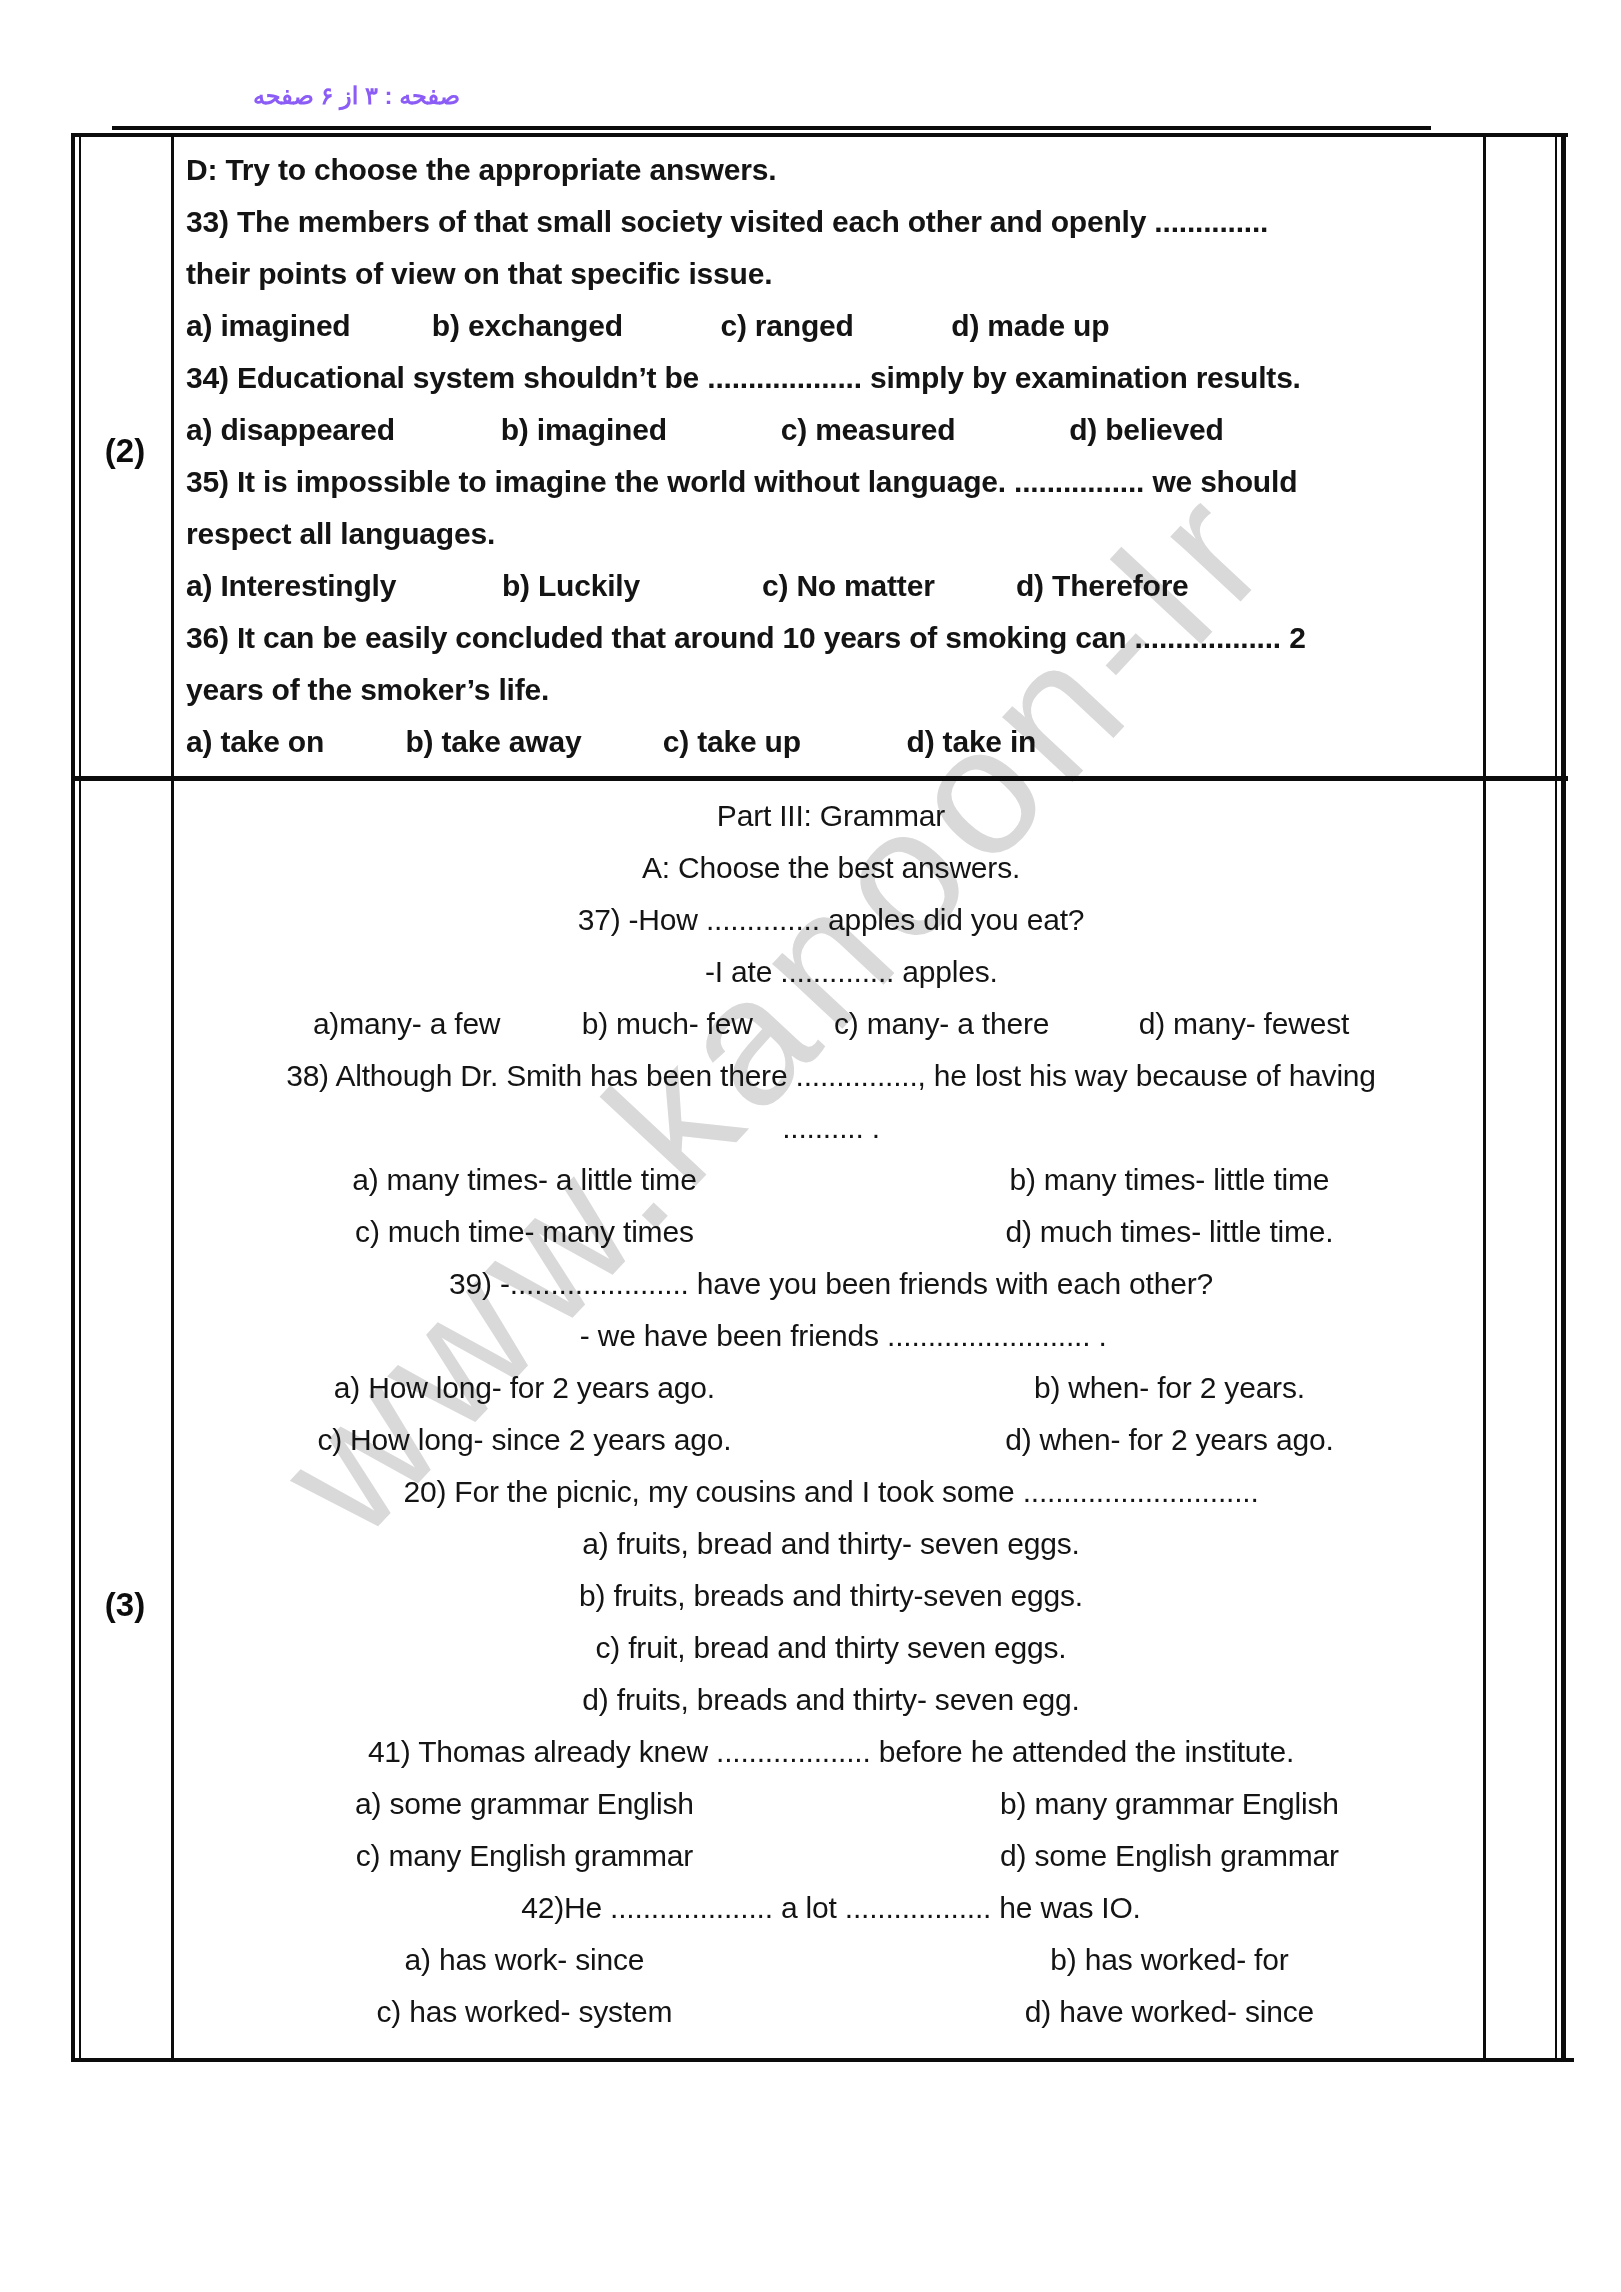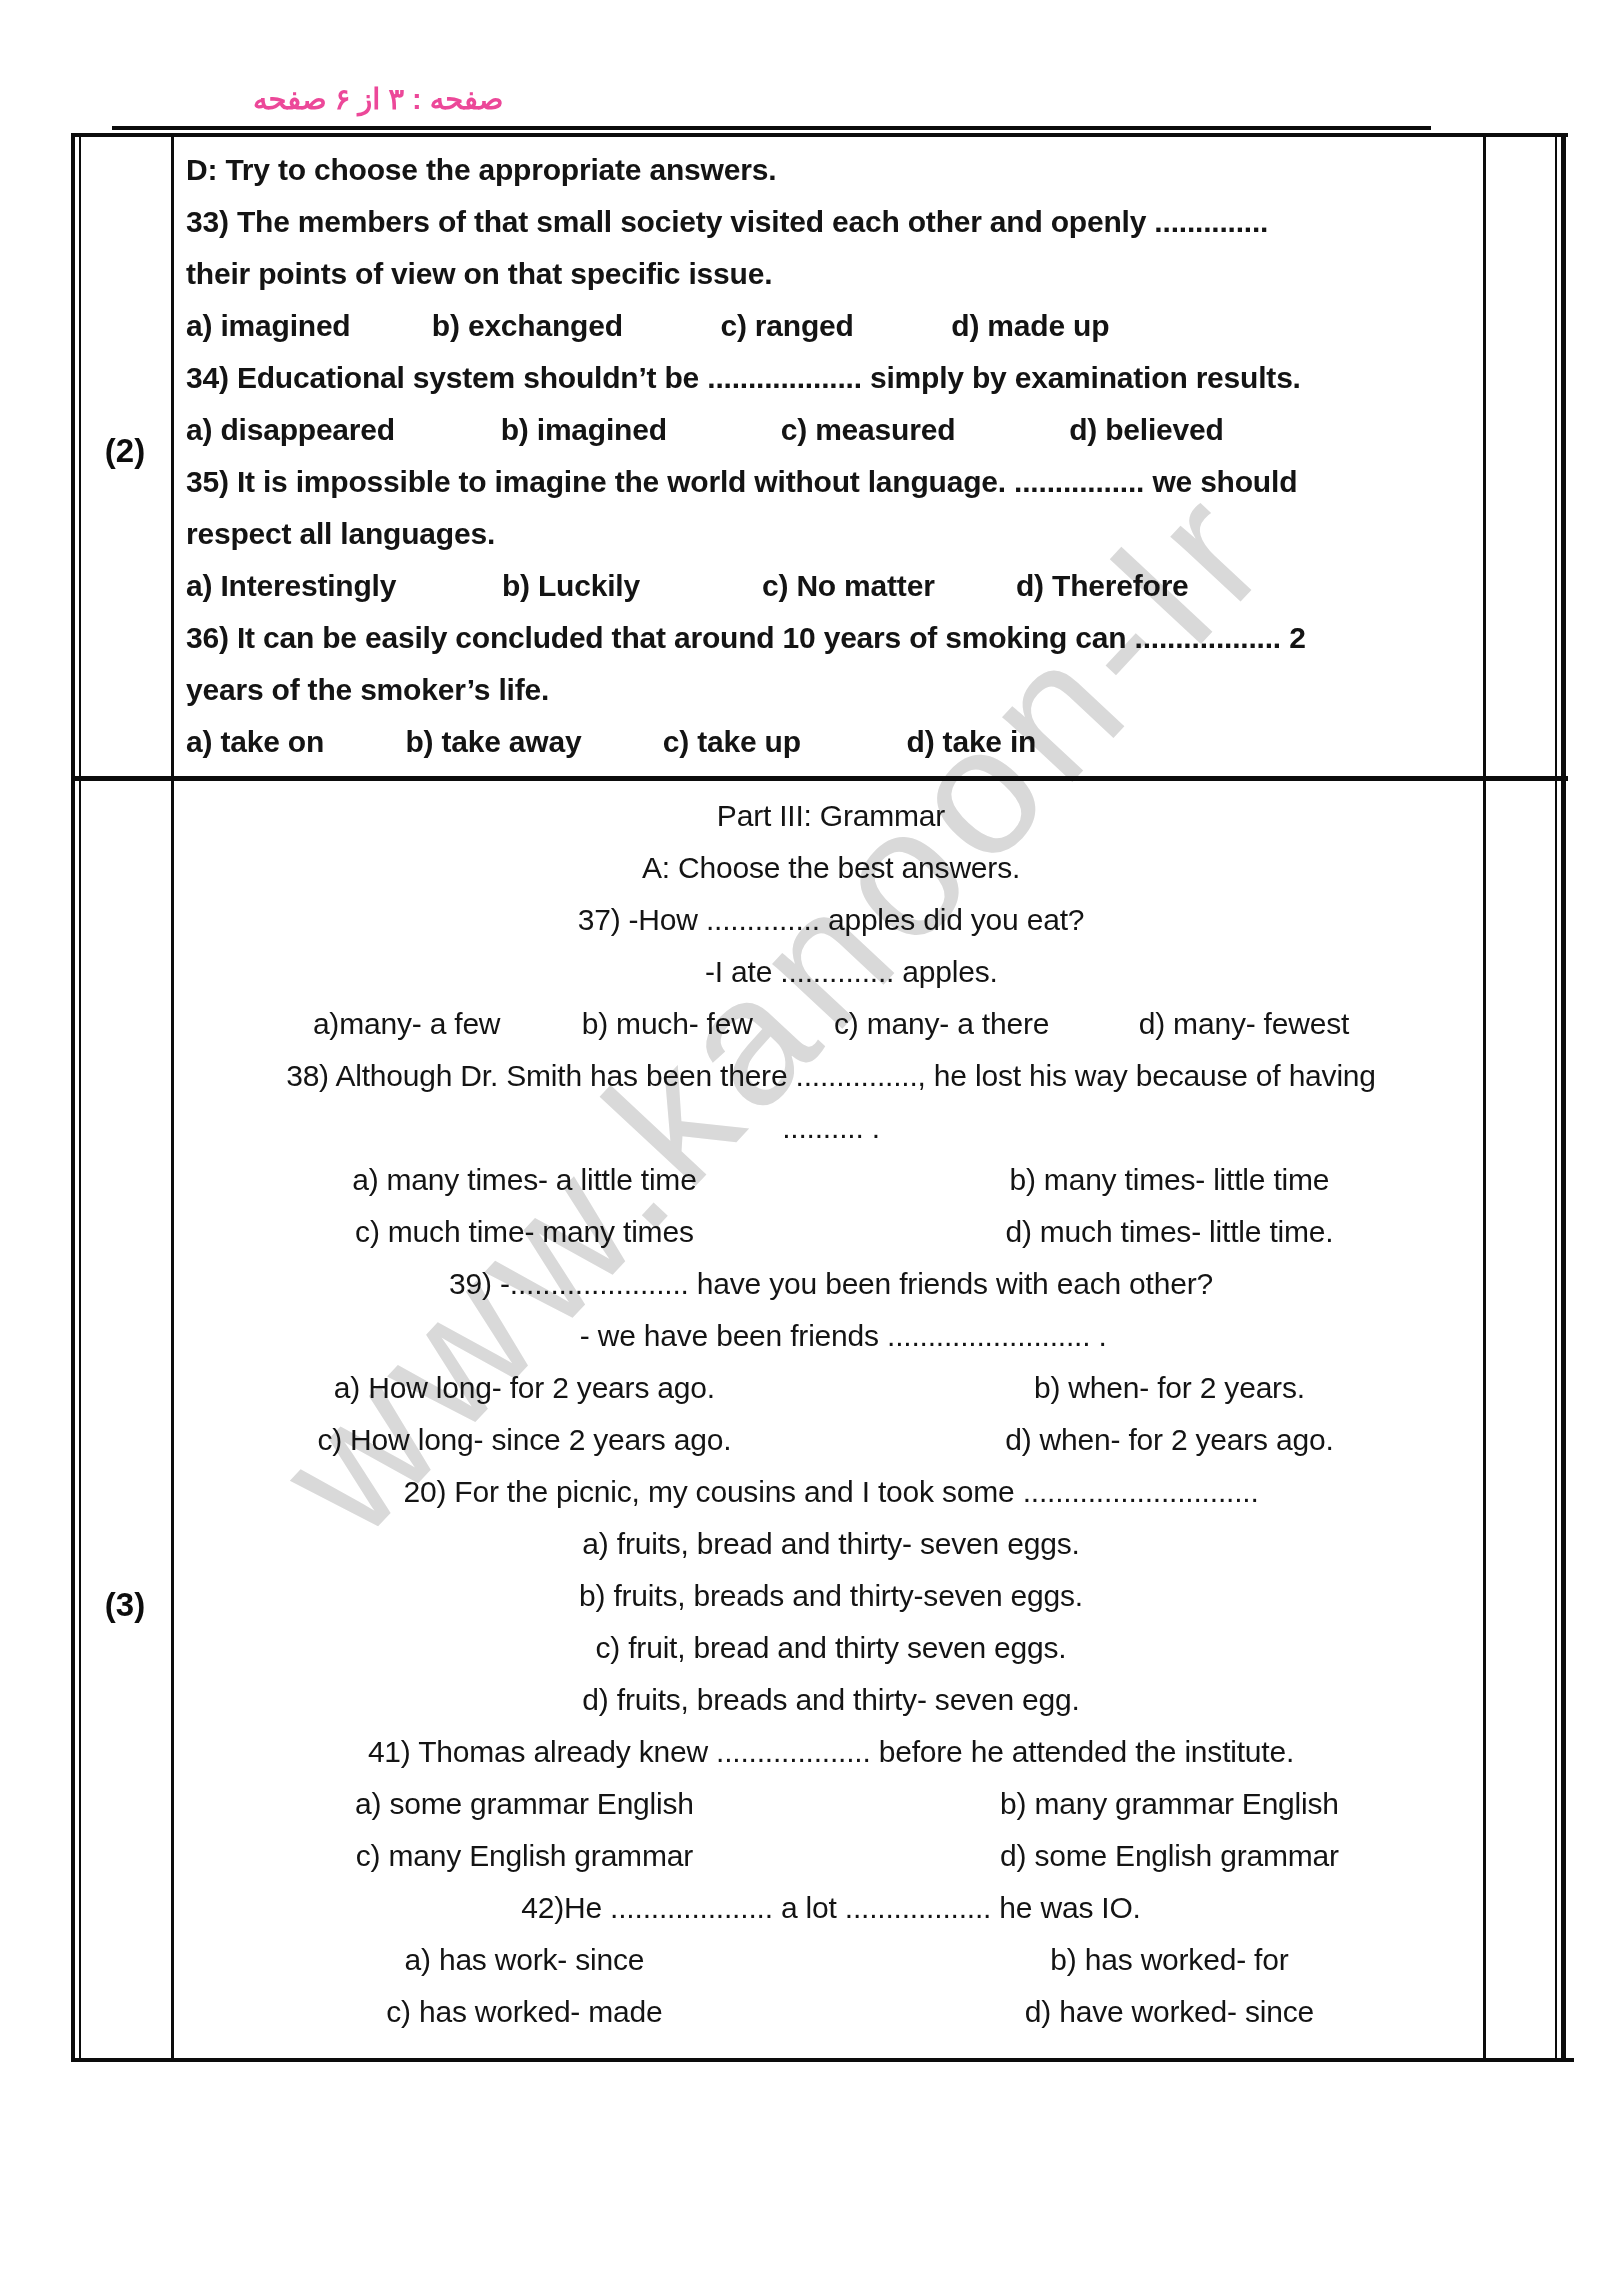--- a/index.html
+++ b/index.html
@@ -7,21 +7,21 @@
     position:relative;
     width:1621px;height:2293px;
     background:#ffffff;
     font-family:"Liberation Sans", sans-serif;
     color:#141414;
     overflow:hidden;
   }
   .fa-header{
     position:absolute;left:253px;top:82px;
     direction:rtl;
-    font-size:29px;font-weight:bold;color:#ec4899;
+    font-size:24px;font-weight:bold;color:#8b5cf6;
     letter-spacing:0px;
   }
   .header-rule{position:absolute;left:112px;top:126px;width:1319px;height:3.9px;background:#0c0c0c;}
   .watermark{
     position:absolute;left:-29px;top:225px;width:1607px;height:1568px;
     display:flex;align-items:center;justify-content:center;
     transform:rotate(-47deg);
     font-size:181px;font-weight:400;letter-spacing:11.8px;
     color:#d9d9d9;
     z-index:0;
@@ -114,17 +114,17 @@
       <div class="line">20) For the picnic, my cousins and I took some .............................</div>
       <div class="line">a) fruits, bread and thirty- seven eggs.</div>
       <div class="line">b) fruits, breads and thirty-seven eggs.</div>
       <div class="line">c) fruit, bread and thirty seven eggs.</div>
       <div class="line">d) fruits, breads and thirty- seven egg.</div>
       <div class="line">41) Thomas already knew ................... before he attended the institute.</div>
       <div class="line cols"><span>a) some grammar English</span><span>b) many grammar English</span></div>
       <div class="line cols"><span>c) many English grammar</span><span>d) some English grammar</span></div>
       <div class="line">42)He .................... a lot .................. he was IO.</div>
       <div class="line cols"><span>a) has work- since</span><span>b) has worked- for</span></div>
-      <div class="line cols"><span>c) has worked- made</span><span>d) have worked- since</span></div>
+      <div class="line cols"><span>c) has worked- system</span><span>d) have worked- since</span></div>
     </div>
 
 </div>
 
 
 </body></html>

